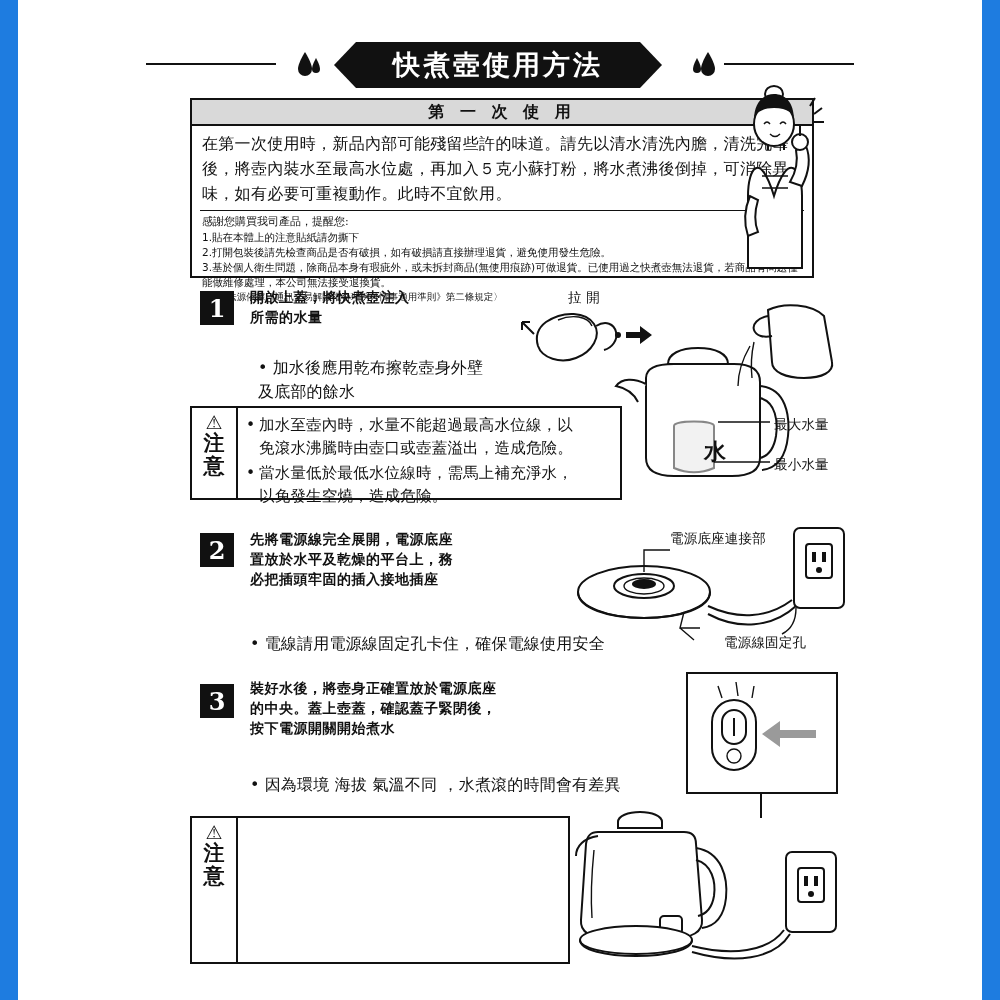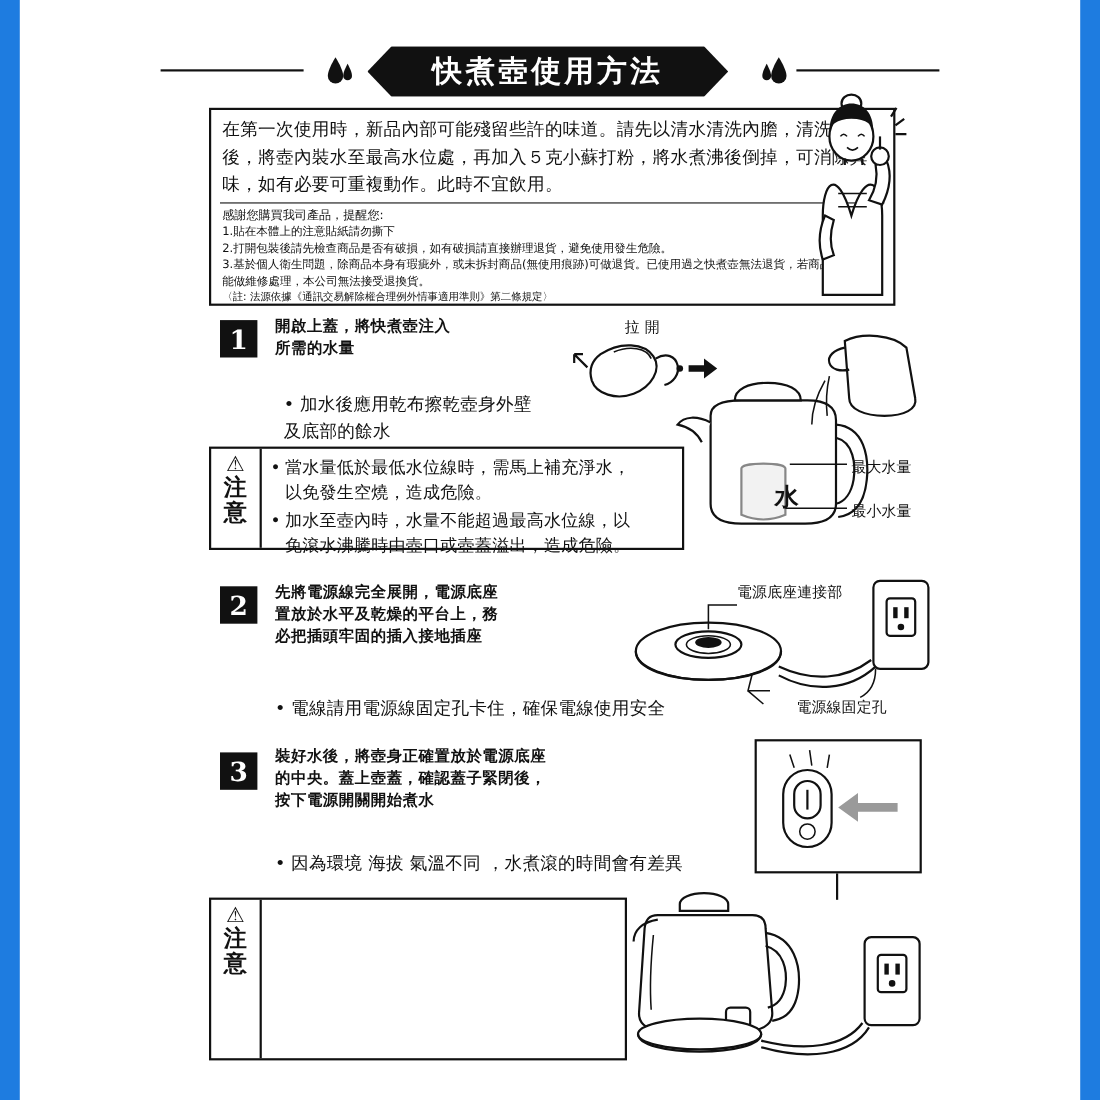--- a/index.html
+++ b/index.html
@@ -132,20 +132,21 @@
 
     <div class="drop drop-r">
       <svg width="26" height="30" viewBox="0 0 26 30">
         <path class="fillk" d="M7 8 C7 8 3 15 3 19 a4 4 0 0 0 8 0 C11 15 7 8 7 8 Z"></path>
         <path class="fillk" d="M18 2 C18 2 11 13 11 19 a7 7 0 0 0 14 0 C25 13 18 2 18 2 Z"></path>
       </svg>
     </div>
   </div>
 
   <div class="firstuse">
+    <div class="firstuse-head">第 一 次 使 用</div>
     <div class="firstuse-body">在第一次使用時，新品內部可能殘留些許的味道。請先以清水清洗內膽，清洗完畢後，將壺內裝水至最高水位處，再加入５克小蘇打粉，將水煮沸後倒掉，可消除異味，如有必要可重複動作。此時不宜飲用。</div>
     <div class="firstuse-divider"></div>
     <div class="firstuse-note">
       <div class="t">感謝您購買我司產品，提醒您:</div>
       <div>1.貼在本體上的注意貼紙請勿撕下</div>
       <div>2.打開包裝後請先檢查商品是否有破損，如有破損請直接辦理退貨，避免使用發生危險。</div>
       <div>3.基於個人衛生問題，除商品本身有瑕疵外，或未拆封商品(無使用痕跡)可做退貨。已使用過之快煮壺無法退貨，若商品有問題僅能做維修處理，本公司無法接受退換貨。</div>
       <div class="small">〈註: 法源依據《通訊交易解除權合理例外情事適用準則》第二條規定〉</div>
     </div>
   </div>
@@ -223,24 +224,24 @@
   <div class="lbl" style="left:756px;top:416px;">最大水量</div>
   <div class="lbl" style="left:756px;top:456px;">最小水量</div>
 
   <div class="caution" style="left:172px;top:406px;width:428px;height:90px;">
     <div class="caution-left">
       <div class="tri">⚠</div>
       <div class="zh">注</div>
       <div class="zh">意</div>
     </div>
     <div class="caution-body">
+      <div class="li" style="white-space:pre-line;">加水至壺內時，水量不能超過最高水位線，以
+免滾水沸騰時由壺口或壺蓋溢出，造成危險。</div>
       <div class="li" style="white-space:pre-line;">當水量低於最低水位線時，需馬上補充淨水，
 以免發生空燒，造成危險。</div>
-      <div class="li" style="white-space:pre-line;">加水至壺內時，水量不能超過最高水位線，以
-免滾水沸騰時由壺口或壺蓋溢出，造成危險。</div>
     </div>
   </div>
 
   <div class="step-num" style="left:182px;top:533px;">2</div>
   <div class="step-title" style="left:232px;top:530px;width:360px;white-space:pre-line;">先將電源線完全展開，電源底座
 置放於水平及乾燥的平台上，務
 必把插頭牢固的插入接地插座</div>
   <div class="bullet dot" style="left:232px;top:632px;width:430px;">電線請用電源線固定孔卡住，確保電線使用安全</div>
 
   <div style="position:absolute;left:540px;top:520px;width:300px;height:140px;">

